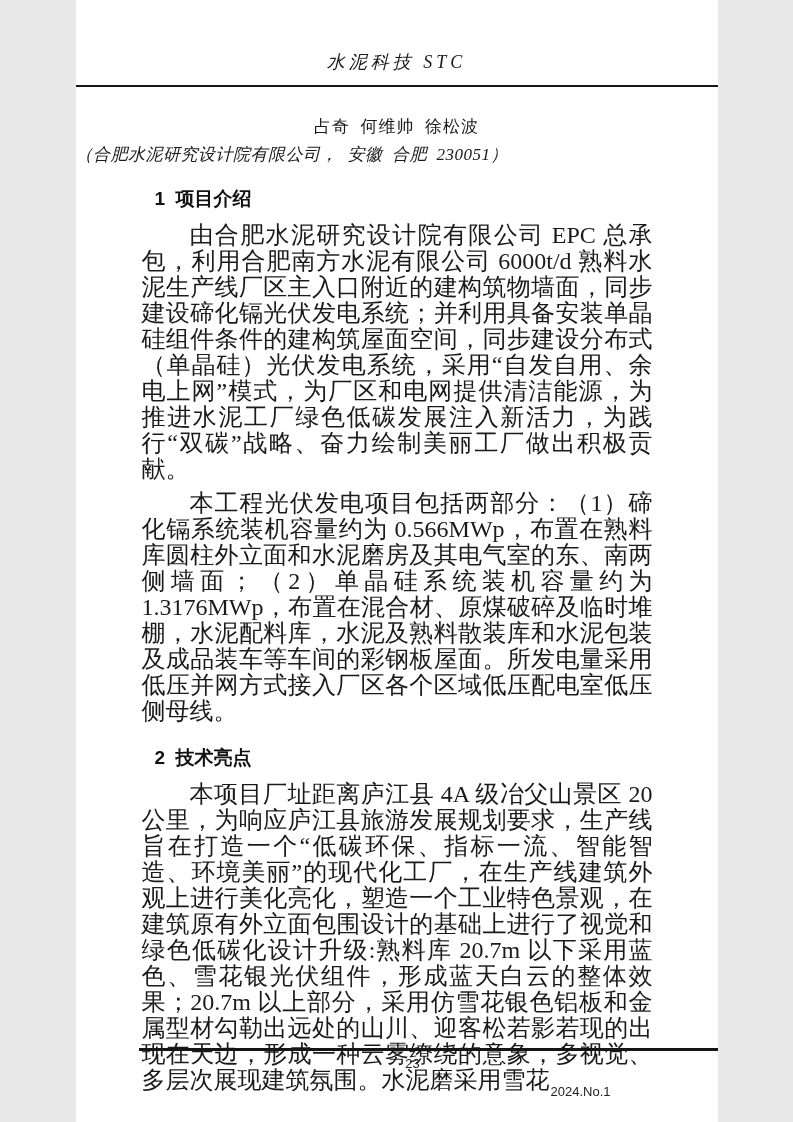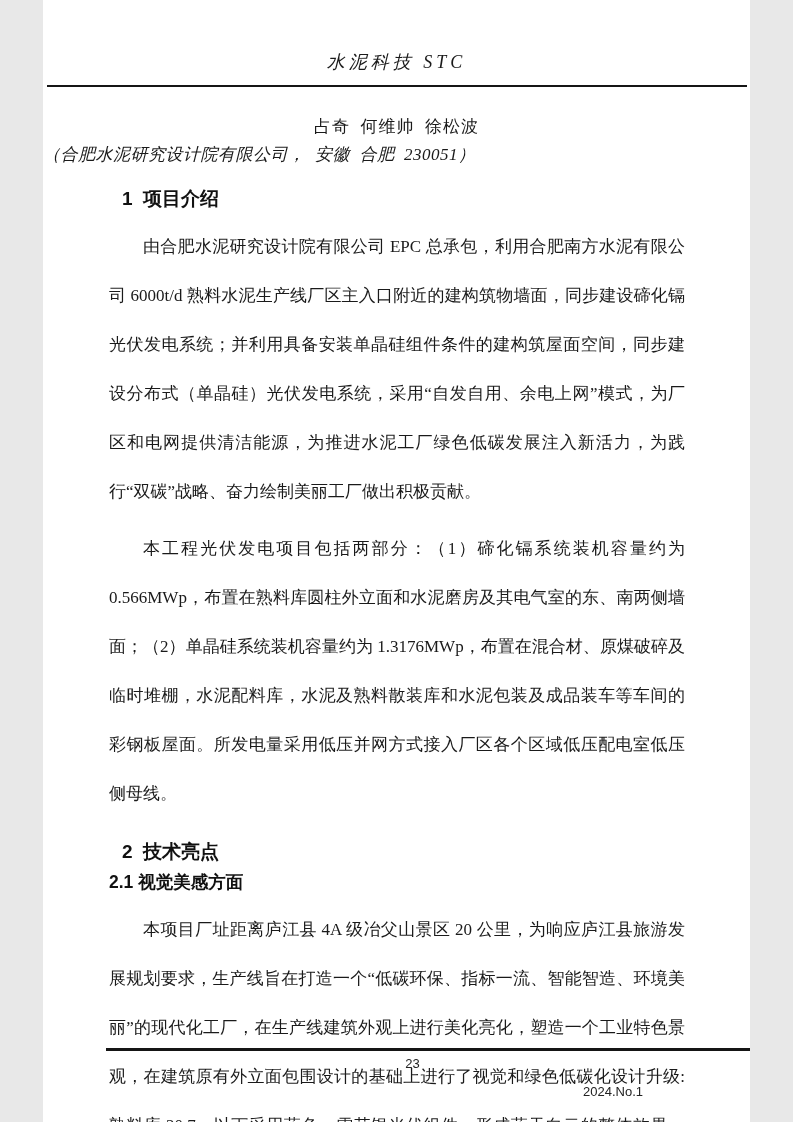--- a/index.html
+++ b/index.html
@@ -2,21 +2,21 @@
 <html><head>
 <meta charset="utf-8">
 <style>
   html, body {
     margin: 0;
     padding: 0;
     background: #e8e8e8;
   }
   .page {
     position: relative;
-    width: 707px;
+    width: 642px;
     height: 1122px;
     margin: 0 auto;
     background: #ffffff;
     color: #1a1a1a;
     font-family: "Liberation Serif", "DejaVu Serif", serif;
     overflow: hidden;
   }
   .journal-header {
     padding-top: 50px;
     text-align: center;
@@ -73,22 +73,22 @@
     margin: 8px 0 0;
     font-family: "Liberation Sans", "DejaVu Sans", sans-serif;
     font-weight: bold;
     font-size: 17.5px;
     line-height: 22px;
     white-space: pre-wrap;
     color: #111;
   }
   .body-para {
     margin: 12px 0 0;
-    font-size: 17px;
-    line-height: 49px;
+    font-size: 24px;
+    line-height: 26px;
     text-align: justify;
     text-justify: inter-ideograph;
     text-indent: 2em;
   }
   .para-follow {
     margin-top: 8px;
   }
   .footer-rule {
     position: absolute;
     left: 63px;
@@ -133,21 +133,20 @@
   <div class="content">
 
     <h2 class="section-heading">1  项目介绍</h2>
 
     <p class="body-para">由合肥水泥研究设计院有限公司 EPC 总承包，利用合肥南方水泥有限公司 6000t/d 熟料水泥生产线厂区主入口附近的建构筑物墙面，同步建设碲化镉光伏发电系统；并利用具备安装单晶硅组件条件的建构筑屋面空间，同步建设分布式（单晶硅）光伏发电系统，采用“自发自用、余电上网”模式，为厂区和电网提供清洁能源，为推进水泥工厂绿色低碳发展注入新活力，为践行“双碳”战略、奋力绘制美丽工厂做出积极贡献。</p>
 
     <p class="body-para para-follow">本工程光伏发电项目包括两部分：（1）碲化镉系统装机容量约为 0.566MWp，布置在熟料库圆柱外立面和水泥磨房及其电气室的东、南两侧墙面；（2）单晶硅系统装机容量约为 1.3176MWp，布置在混合材、原煤破碎及临时堆棚，水泥配料库，水泥及熟料散装库和水泥包装及成品装车等车间的彩钢板屋面。所发电量采用低压并网方式接入厂区各个区域低压配电室低压侧母线。</p>
 
     <h2 class="section-heading">2  技术亮点</h2>
 
-    <h3 class="subsection-heading">2.1 视觉美感方面</h3>
 
     <p class="body-para">本项目厂址距离庐江县 4A 级冶父山景区 20 公里，为响应庐江县旅游发展规划要求，生产线旨在打造一个“低碳环保、指标一流、智能智造、环境美丽”的现代化工厂，在生产线建筑外观上进行美化亮化，塑造一个工业特色景观，在建筑原有外立面包围设计的基础上进行了视觉和绿色低碳化设计升级:熟料库 20.7m 以下采用蓝色、雪花银光伏组件，形成蓝天白云的整体效果；20.7m 以上部分，采用仿雪花银色铝板和金属型材勾勒出远处的山川、迎客松若影若现的出现在天边，形成一种云雾缭绕的意象，多视觉、多层次展现建筑氛围。水泥磨采用雪花</p>
 
   </div>
 
   <div class="footer-rule"></div>
 
   <div class="footer-page">23</div>
 
   <div class="footer-issue">2024.No.1</div>

